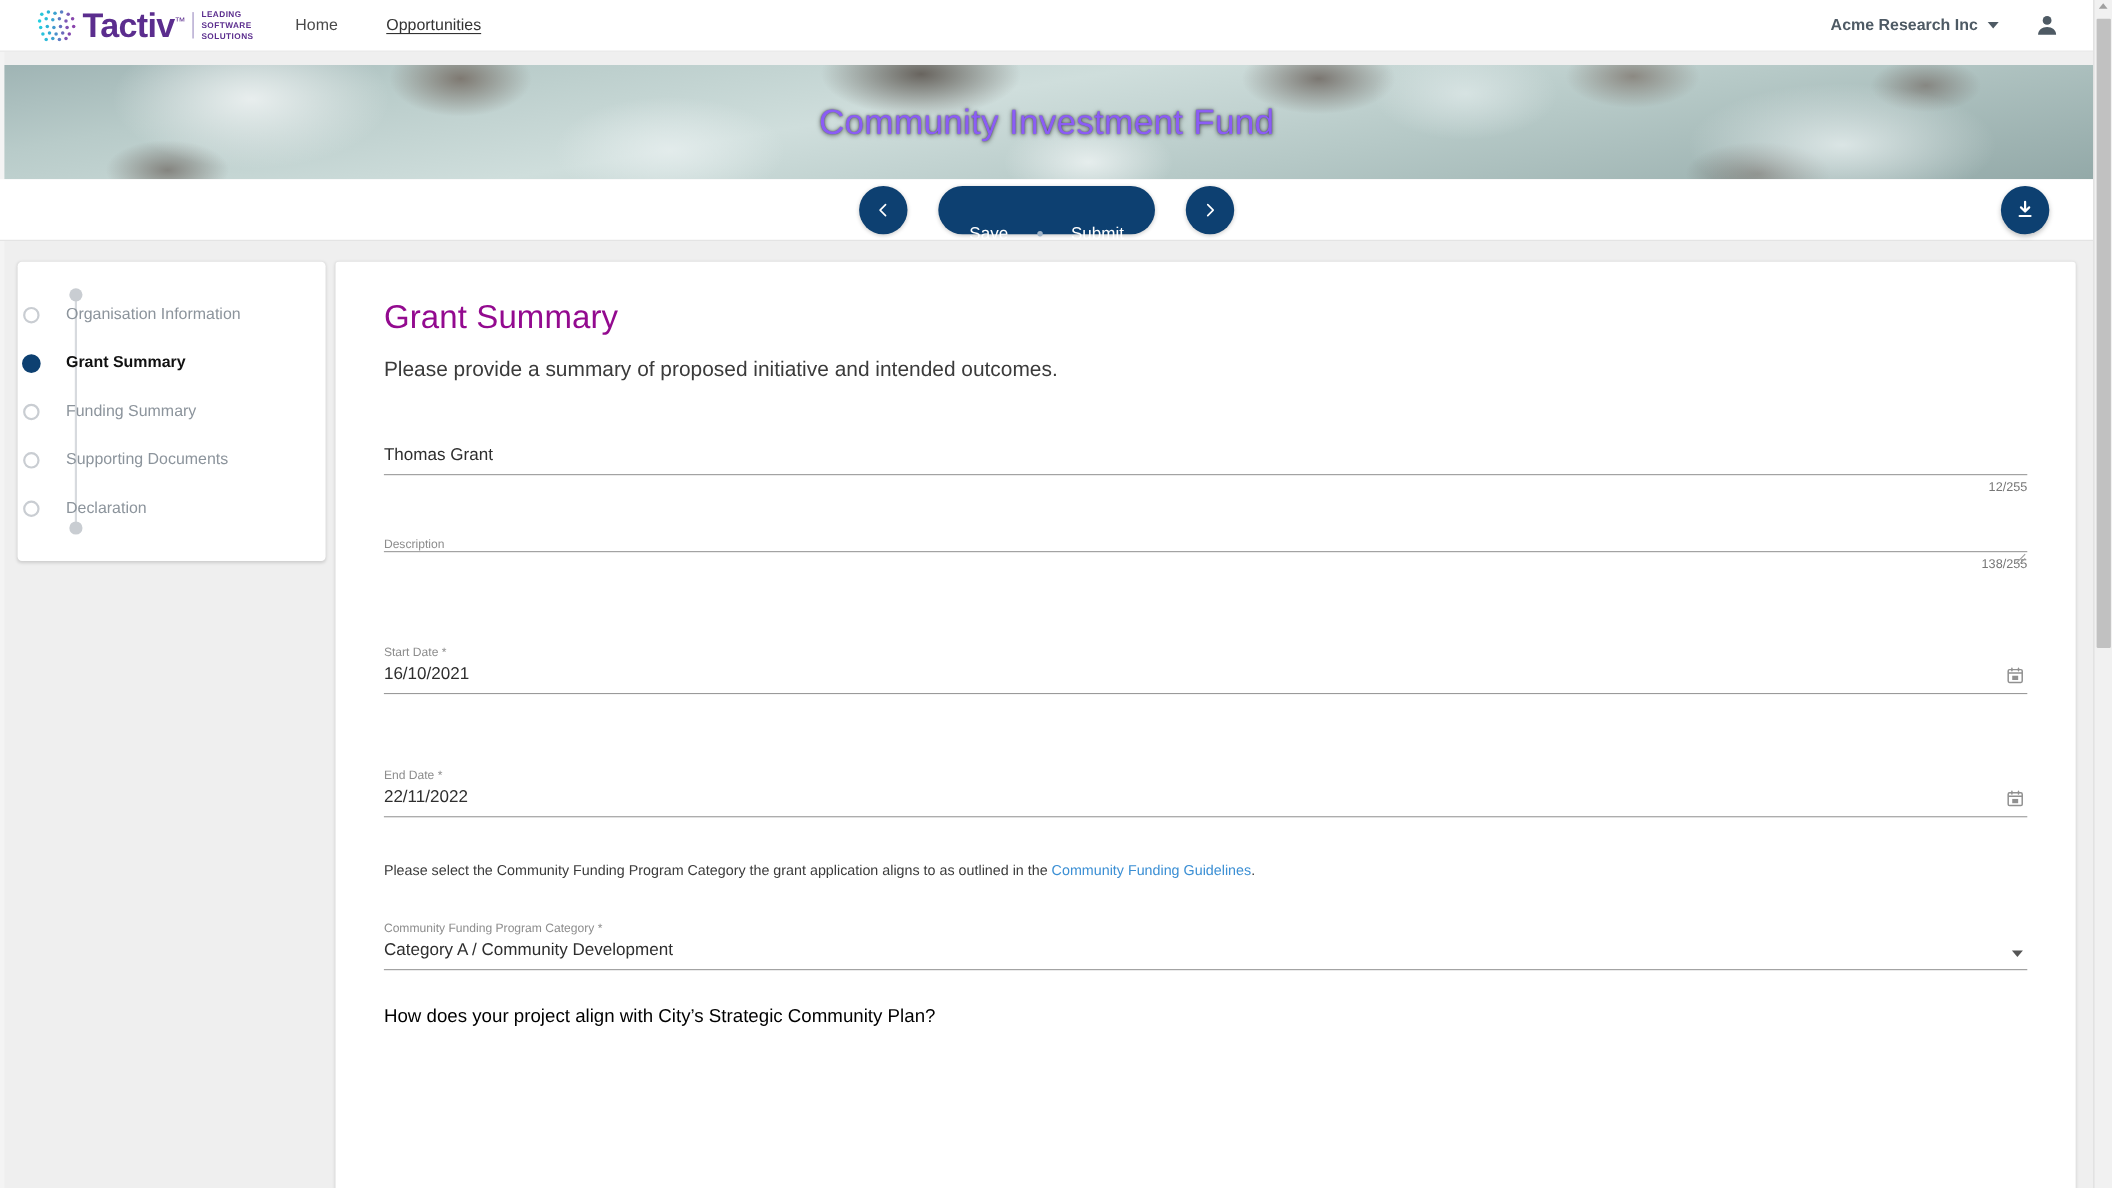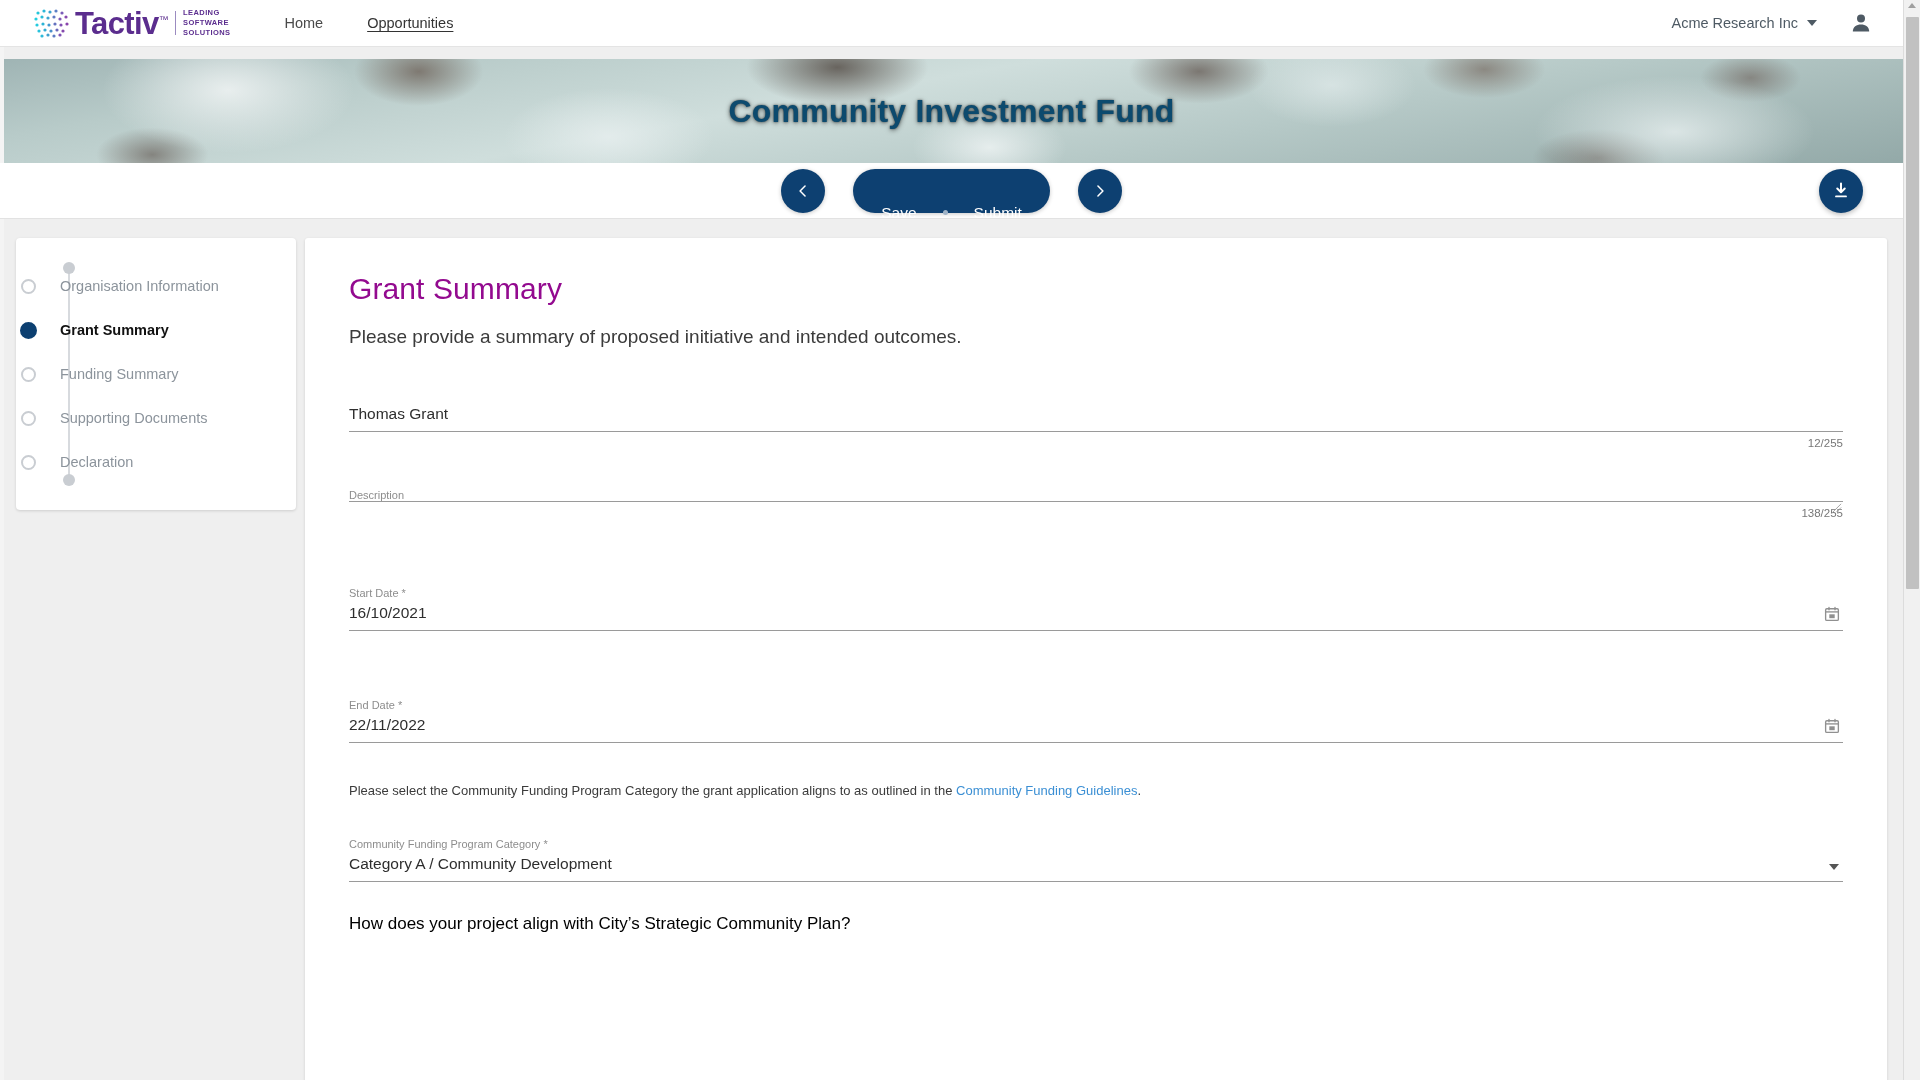--- a/index.html
+++ b/index.html
@@ -64,21 +64,21 @@
     font-size: 7.5px;
     font-weight: bold;
     color: #5b2d8e;
     line-height: 1.32;
     letter-spacing: 0.4px;
   }
 
   .nav-links {
     display: flex;
     align-items: center;
-    margin-left: 54px;
+    margin-left: 38px;
     gap: 44px;
   }
   .nav-link {
     font-size: 14.5px;
     color: #4a4a4a;
     text-decoration: none;
     cursor: pointer;
   }
   .nav-link.active {
     text-decoration: underline;
@@ -93,20 +93,21 @@
     margin-right: 30px;
     gap: 32px;
   }
   .org-select {
     display: flex;
     align-items: center;
     gap: 9px;
     font-size: 14.5px;
     color: #4e5a64;
     cursor: pointer;
+    font-weight: bold;
   }
   .caret-down {
     width: 0; height: 0;
     border-left: 5.5px solid transparent;
     border-right: 5.5px solid transparent;
     border-top: 6.5px solid #4e5a64;
   }
   .avatar-icon { width: 24px; height: 24px; display:block; }
 
   
@@ -136,22 +137,22 @@
       linear-gradient(170deg, #9fb4b4 0%, #b8cbc9 18%, #cfdedc 42%, #b6c9c7 66%, #93a9a8 100%);
     filter: blur(0.4px);
   }
   .hero-title {
     position: absolute;
     top: 0; left: 0; right: 0; bottom: 0;
     display: flex;
     align-items: center;
     justify-content: center;
     font-size: 32px;
-    font-weight: bold;
-    color: #0c4a6e;
+    font-weight: normal;
+    color: #8b5cf6;
     text-shadow: 0 1px 5px rgba(0,0,0,.55), 0 0 2px rgba(0,0,0,.5);
     letter-spacing: .2px;
   }
 
   
   .actionbar {
     position: absolute;
     top: 163px; left: 0;
     width: 1903px;
     height: 56px;

